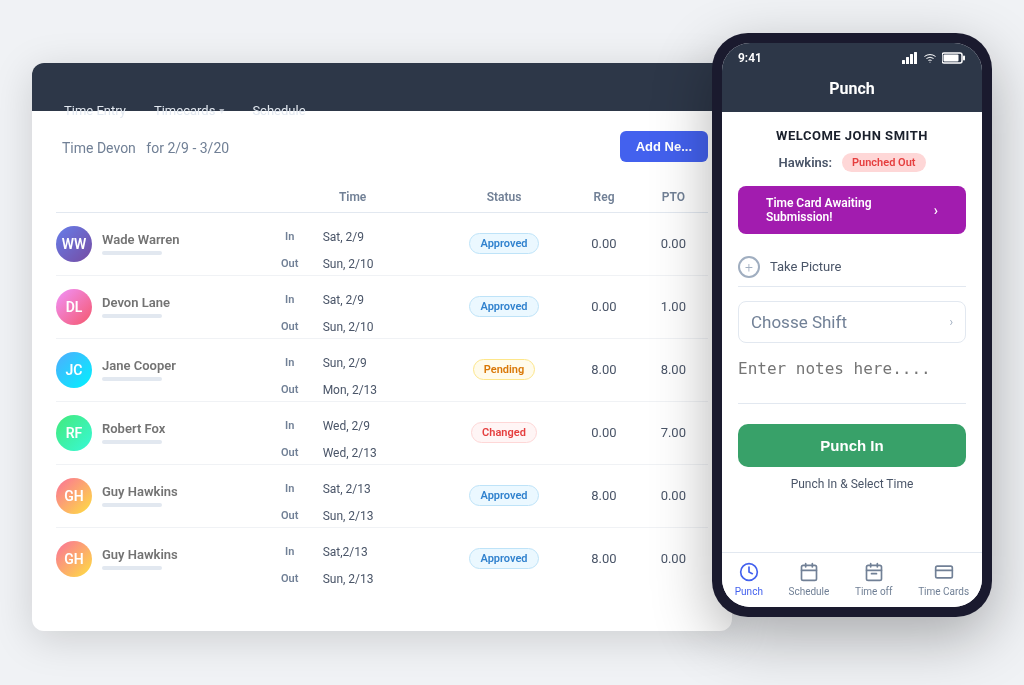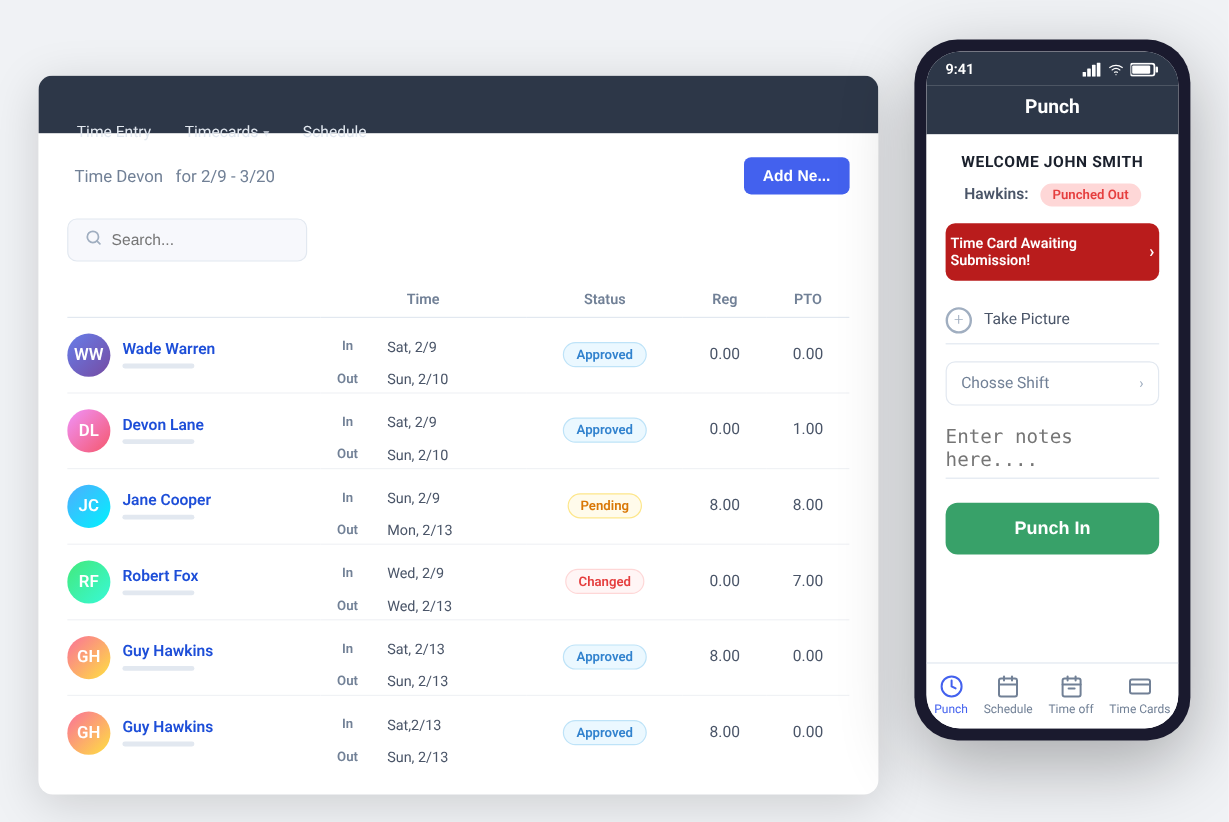--- a/index.html
+++ b/index.html
@@ -171,21 +171,21 @@
       color: #fff;
     }
 
     .avatar-1 { background: linear-gradient(135deg, #667eea, #764ba2); }
     .avatar-2 { background: linear-gradient(135deg, #f093fb, #f5576c); }
     .avatar-3 { background: linear-gradient(135deg, #4facfe, #00f2fe); }
     .avatar-4 { background: linear-gradient(135deg, #43e97b, #38f9d7); }
     .avatar-5 { background: linear-gradient(135deg, #fa709a, #fee140); }
 
     .person-info { display: flex; flex-direction: column; }
-    .person-name { font-weight: 600; color: #1d4ed8; font-size: 13px; }
+    .person-name { font-weight: 600; color: #737373; font-size: 13px; }
     .person-bar {
       width: 60px;
       height: 4px;
       background: #e2e8f0;
       border-radius: 2px;
       margin-top: 4px;
     }
 
     .time-cell { text-align: center; padding: 4px 12px; vertical-align: middle; }
     .time-cell .io-row { display: flex; align-items: center; gap: 22px; justify-content: flex-start; margin-top: 13px; }
@@ -204,21 +204,21 @@
     .badge-pending { background: #fffbeb; color: #d97706; border: 1px solid #fde68a; }
     .badge-changed { background: #fff5f5; color: #e53e3e; border: 1px solid #fed7d7; }
 
     .num-cell { text-align: center; color: #4a5568; font-size: 13px; padding: 4px 12px; vertical-align: middle; }
 
     
     .mobile-phone {
       position: absolute;
       right: 0;
       top: 0;
-      width: 230px;
+      width: 280px;
       background: #1a1a2e;
       border-radius: 36px;
       padding: 10px;
       box-shadow: 0 20px 60px rgba(0,0,0,0.3);
       z-index: 10;
     }
 
     .phone-screen {
       background: #f5f5f7;
       border-radius: 28px;
@@ -275,24 +275,24 @@
     .punched-out-badge {
       background: #fed7d7;
       color: #e53e3e;
       font-size: 11px;
       font-weight: 600;
       padding: 3px 10px;
       border-radius: 12px;
     }
 
     .timecard-alert {
-      background: #b91c1c;
+      background: #a21caf;
       color: #fff;
       border-radius: 8px;
-      padding: 10px 4px;
+      padding: 10px 28px;
       font-size: 12px;
       font-weight: 600;
       display: flex;
       align-items: center;
       justify-content: flex-start;
       margin-bottom: 14px;
       cursor: pointer;
     }
 
     .alert-chevron { font-size: 14px; }
@@ -326,21 +326,21 @@
       display: flex;
       align-items: center;
       justify-content: space-between;
       padding: 10px 12px;
       border: 1px solid #e2e8f0;
       border-radius: 8px;
       margin-bottom: 10px;
       cursor: pointer;
     }
 
-    .choose-shift-label { font-size: 13px; color: #718096; }
+    .choose-shift-label { font-size: 17px; color: #718096; }
     .shift-chevron { color: #a0aec0; font-size: 12px; }
 
     .notes-area {
       width: 100%;
       border: none;
       outline: none;
       font-size: 16px;
       color: #a0aec0;
       background: transparent;
       padding: 6px 0;
@@ -427,29 +427,20 @@
     <div class="app-content">
 
       <div class="timecard-header">
         <div class="timecard-title">
           <span>Time Devon</span>
           <span>for 2/9 - 3/20</span>
         </div>
         <button class="add-new-btn">Add Ne...</button>
       </div>
 
-      <div class="search-bar">
-        <span class="search-icon-svg">
-          <svg width="14" height="14" viewBox="0 0 24 24" fill="none" stroke="#a0aec0" stroke-width="2.5" stroke-linecap="round">
-            <circle cx="11" cy="11" r="8"></circle>
-              <line x1="21" y1="21" x2="16.65" y2="16.65"></line>
-          </svg>
-        </span>
-        <input class="search-input" type="text" placeholder="Search..." style="">
-      </div>
 
       <div class="table-wrap">
         <table>
           <thead>
             <tr>
               <th style="text-align:left;"></th>
               <th>Time</th>
               <th>Status</th>
               <th>Reg</th>
               <th>PTO</th>
@@ -667,20 +658,21 @@
 
         <div class="choose-shift">
           <span class="choose-shift-label">Chosse Shift</span>
           <span class="shift-chevron">›</span>
         </div>
 
         <textarea class="notes-area" rows="2" placeholder="Enter notes here...." style=""></textarea>
 
         <button class="punch-in-btn">Punch In</button>
 
+        <div class="punch-select-time">Punch In &amp; Select Time</div>
 
       </div>
 
       <div class="phone-nav">
         <div class="phone-nav-item active">
           <div class="nav-icon">
             <svg viewBox="0 0 24 24" fill="none" stroke="#4361ee" stroke-width="2" stroke-linecap="round">
               <circle cx="12" cy="12" r="10"></circle>
               <polyline points="12 6 12 12 16 14"></polyline>
             </svg>

